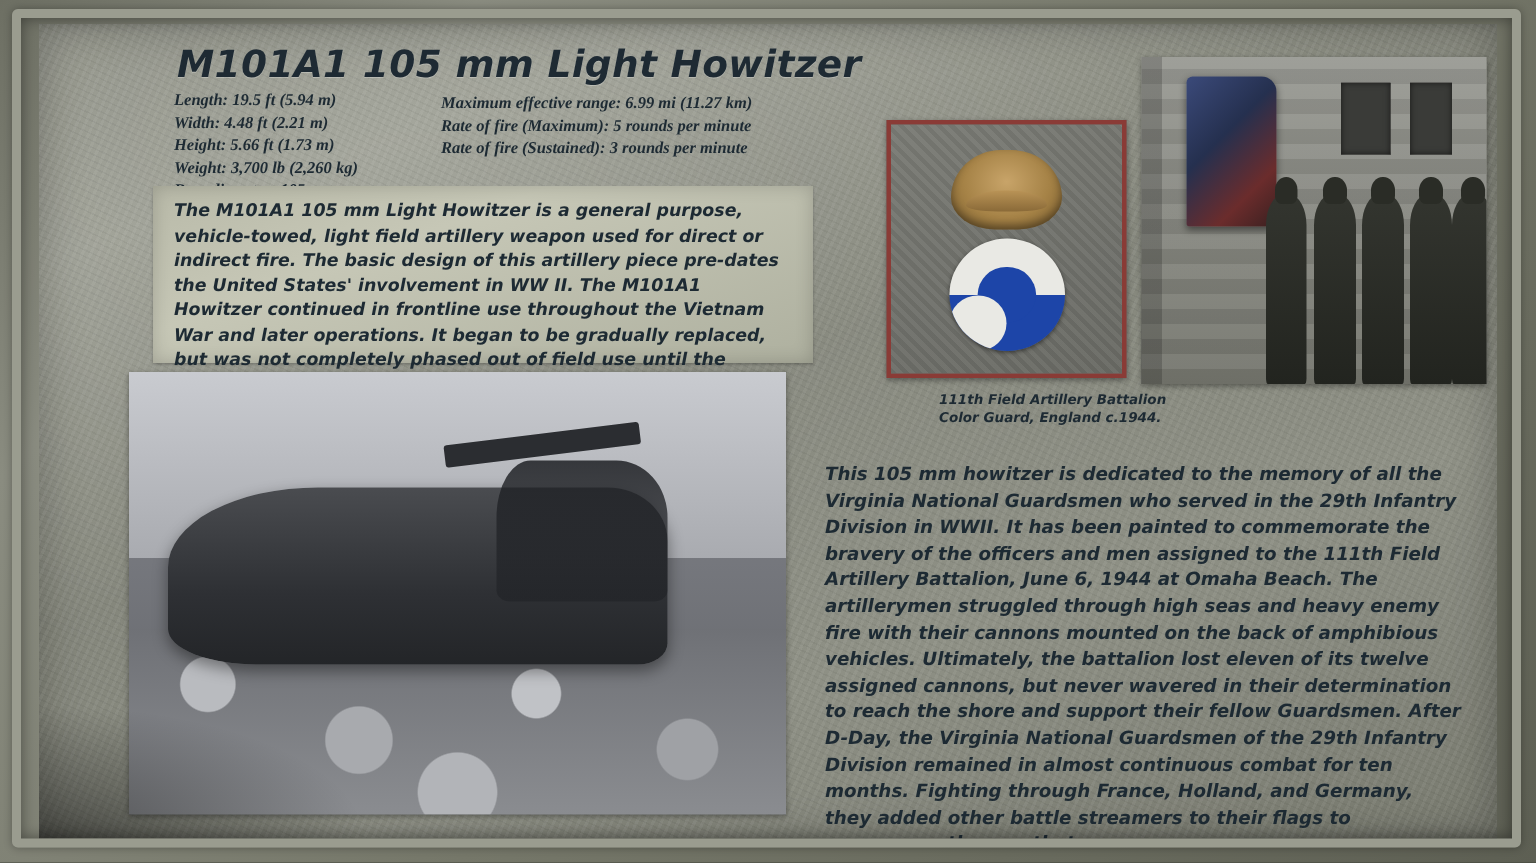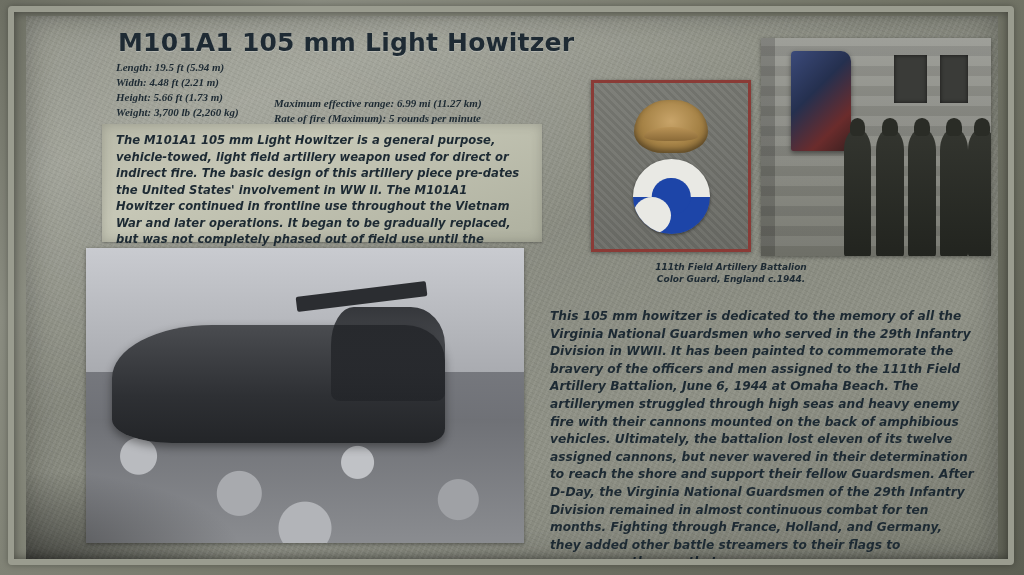--- a/index.html
+++ b/index.html
@@ -50,37 +50,37 @@
       repeating-linear-gradient(115deg, rgba(255,255,255,.05) 0 2px, rgba(0,0,0,0) 2px 5px),
       repeating-linear-gradient(25deg, rgba(0,0,0,.045) 0 1px, rgba(0,0,0,0) 1px 4px);
     pointer-events: none;
   }
 
   .title {
     position: absolute;
     left: 92px; top: 12px;
     font-family: "DejaVu Sans", sans-serif;
     font-weight: bold;
+    font-style: italic;
     font-size: 25px;
     color: #1e2a33;
     letter-spacing: .2px;
     text-shadow: 0 1px 0 rgba(255,255,255,.25);
     white-space: nowrap;
   }
 
   .specs-left {
     position: absolute;
     left: 90px; top: 44px;
     width: 180px;
   }
   .specs-right {
     position: absolute;
-    left: 248px; top: 46px;
+    left: 268px; top: 46px;
     width: 290px;
-    margin-top: 34px;
   }
   .spec-line {
     font-family: Liberation Serif, serif;
     font-size: 11px;
     font-weight: bold;
     font-style: italic;
     color: #1d2a33;
     line-height: 15px;
     white-space: nowrap;
   }
@@ -311,21 +311,21 @@
       <div class="ph-barrel"></div>
       <div class="ph-figures"></div>
     </div>
 
     <div id="insignia-photo">
       <div class="ins-cloth"></div>
       <div class="ins-eagle"></div>
       <div class="ins-disc"></div>
     </div>
 
-    <div id="insignia-caption" style="white-space: pre-line; text-align: center;">111th Field Artillery Battalion
+    <div id="insignia-caption" style="white-space: pre-line;">111th Field Artillery Battalion
 Color Guard, England c.1944.</div>
 
     <div id="guard-photo">
       <div class="gp-building"></div>
       <div class="gp-window" style="left:58%; top:8%; width:14%; height:22%;"></div>
       <div class="gp-window" style="left:78%; top:8%; width:12%; height:22%;"></div>
       <div class="gp-flag"></div>
       <div class="gp-soldier" style="left:36%;"></div>
       <div class="gp-soldier" style="left:50%;"></div>
       <div class="gp-soldier" style="left:64%;"></div>

